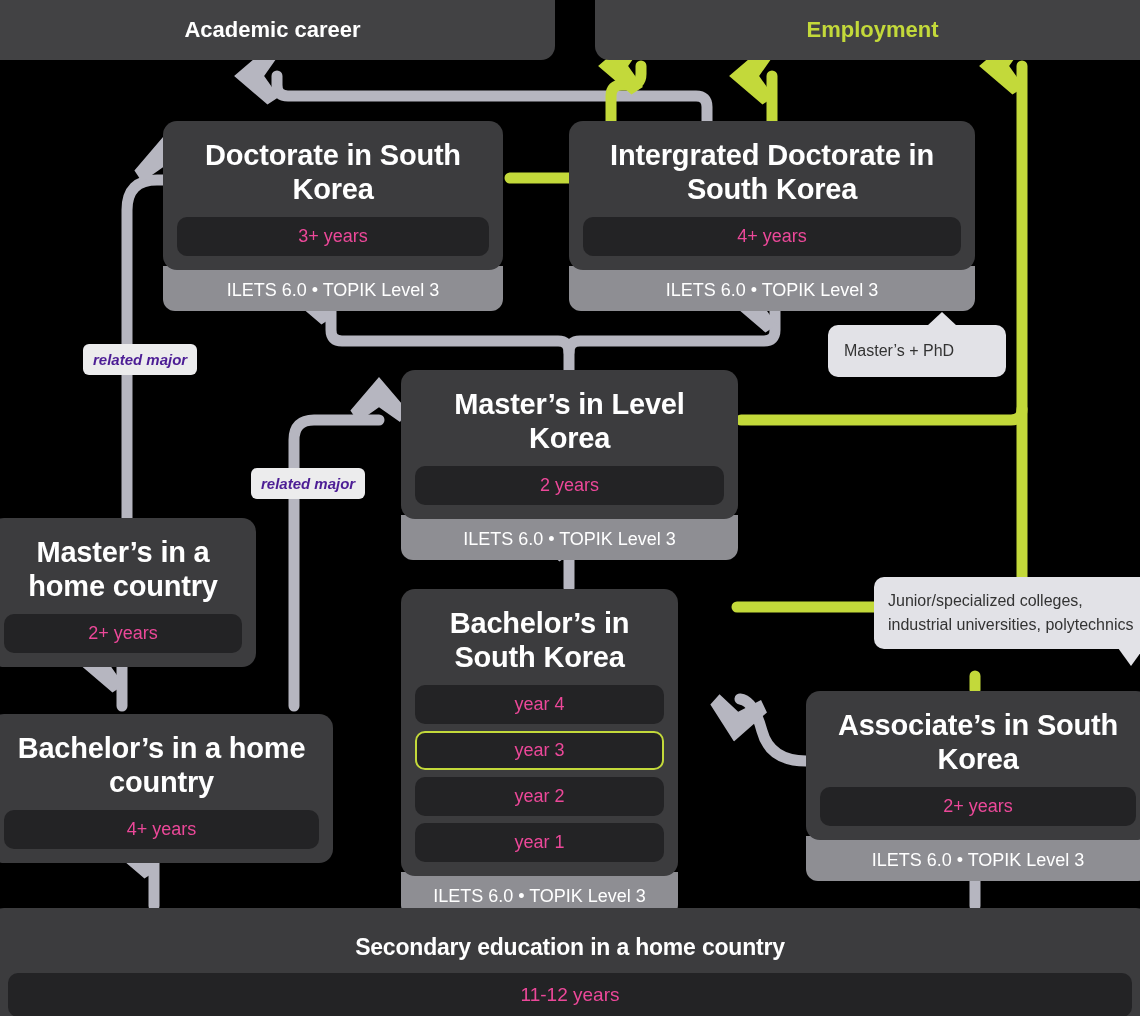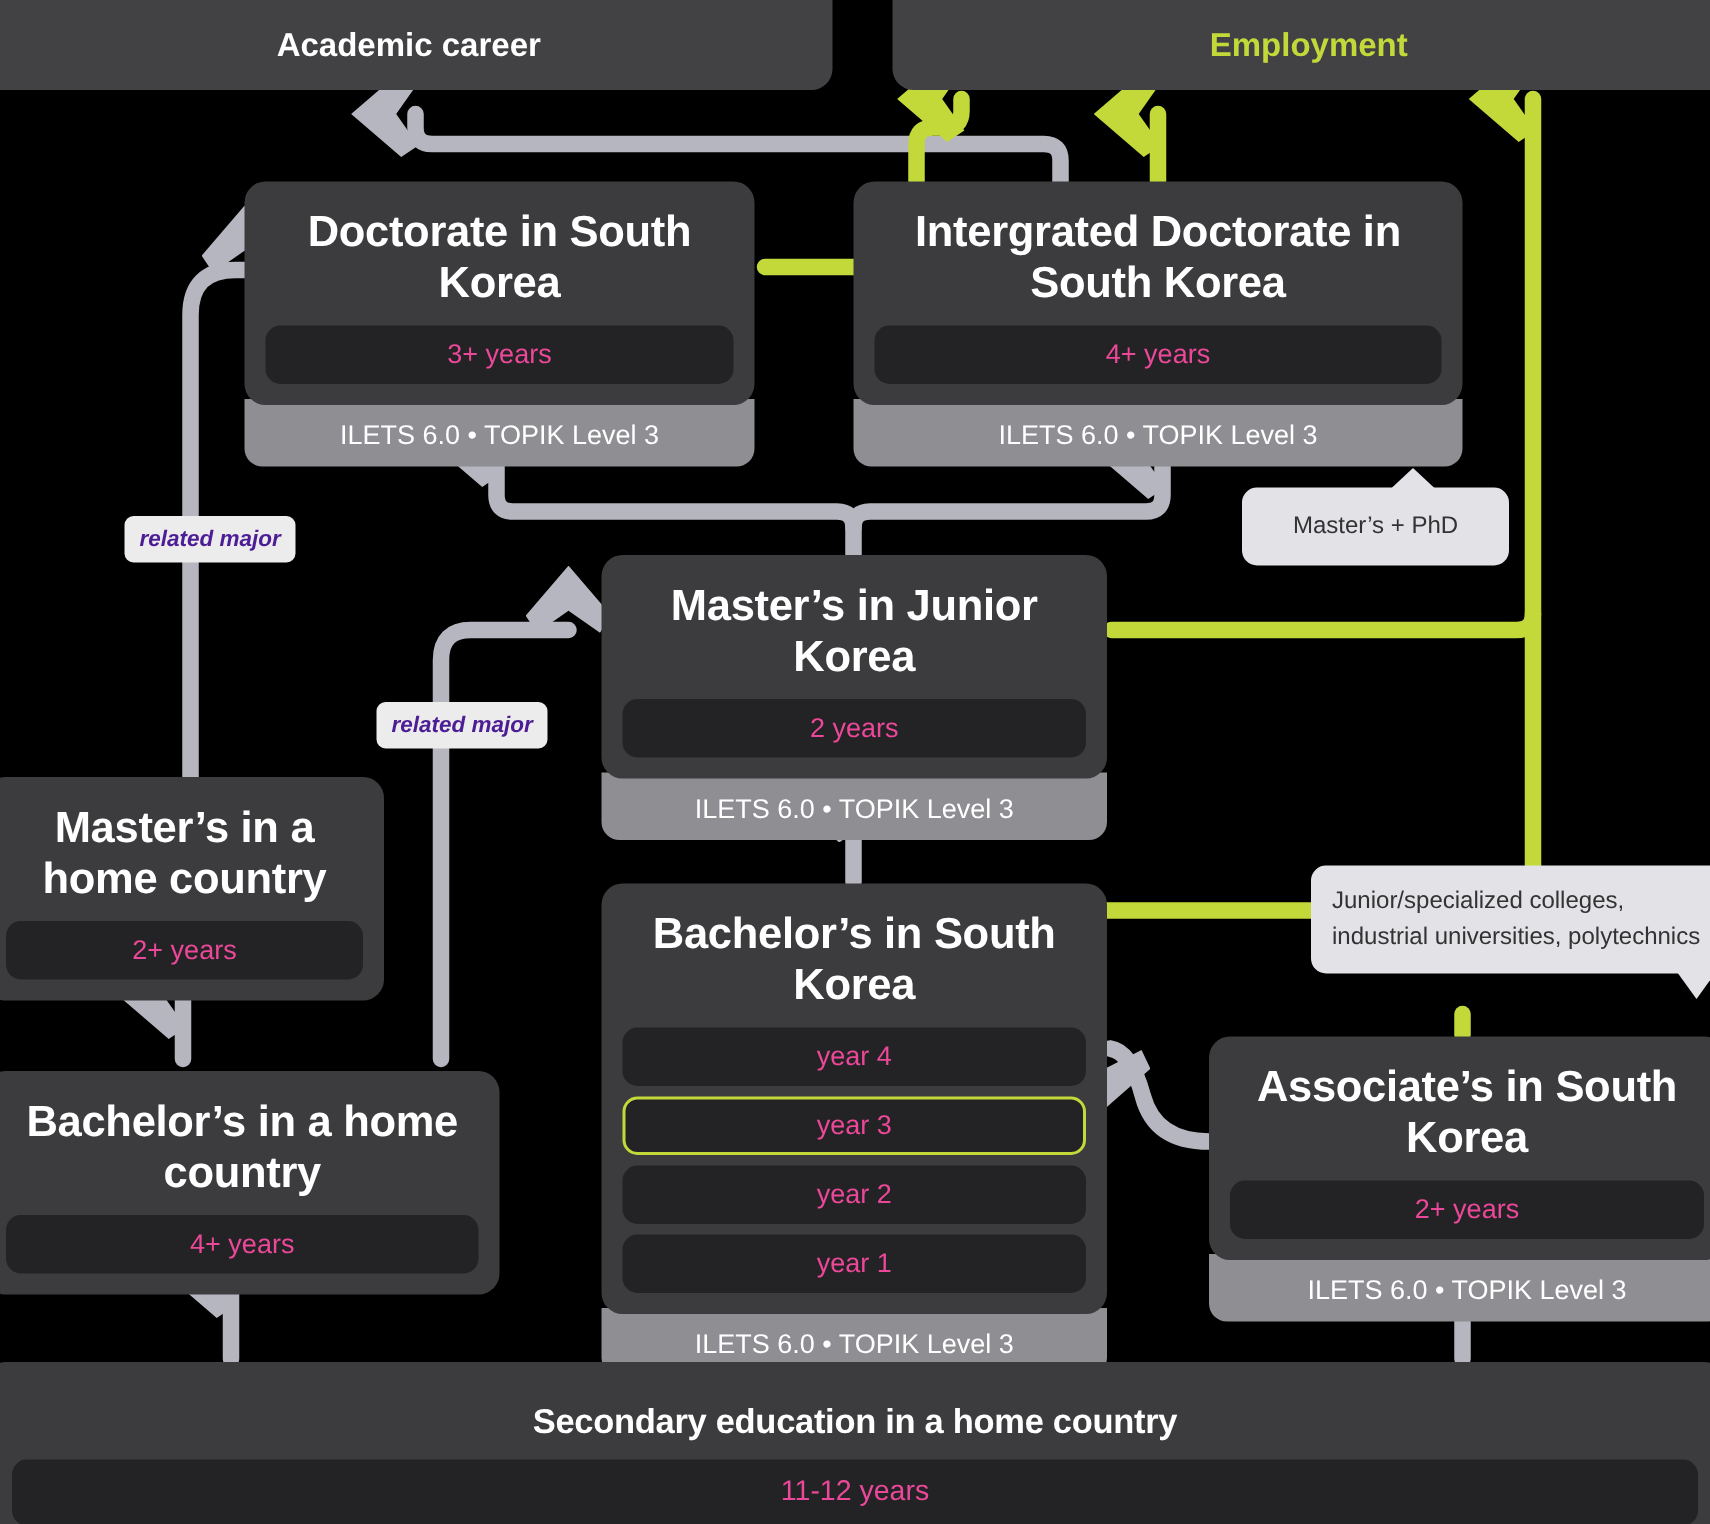--- a/index.html
+++ b/index.html
@@ -139,29 +139,29 @@
   <div class="node" style="left:569px;top:121px;width:406px;">
     <div class="reqwrap">
       <div class="card" style="position:relative;z-index:2;">
         <div class="card-title">Intergrated Doctorate in South Korea</div>
         <div class="chip">4+ years</div>
       </div>
       <div class="req">ILETS 6.0 • TOPIK Level 3</div>
     </div>
   </div>
 
-  <div class="tip" style="left:828px;top:325px;width:146px;padding:14px 16px;text-align:center;">
+  <div class="tip" style="left:828px;top:325px;width:146px;padding:14px 16px;">
     <div class="tail" style="left:99px;top:-13px;border-left:15px solid transparent;border-right:15px solid transparent;border-bottom:14px solid #e2e2e7;"></div>
     <span>Master’s + PhD</span>
   </div>
 
   <div class="node" style="left:401px;top:370px;width:337px;">
     <div class="reqwrap">
       <div class="card" style="position:relative;z-index:2;">
-        <div class="card-title">Master’s in Junior Korea</div>
+        <div class="card-title">Master’s in Level Korea</div>
         <div class="chip">2 years</div>
       </div>
       <div class="req">ILETS 6.0 • TOPIK Level 3</div>
     </div>
   </div>
 
   <div class="tip-sm" style="left:83px;top:344px;">
     <span>related major</span>
   </div>
 
@@ -176,21 +176,21 @@
     </div>
   </div>
 
   <div class="node" style="left:-10px;top:714px;width:343px;">
     <div class="card" style="border-radius:14px;">
       <div class="card-title">Bachelor’s in a home country</div>
       <div class="chip">4+ years</div>
     </div>
   </div>
 
-  <div class="node" style="left:401px;top:589px;width:337px;">
+  <div class="node" style="left:401px;top:589px;width:277px;">
     <div class="reqwrap">
       <div class="card" style="position:relative;z-index:2;">
         <div class="card-title">Bachelor’s in South Korea</div>
         <div class="chip">year 4</div>
         <div class="chip hl">year 3</div>
         <div class="chip">year 2</div>
         <div class="chip">year 1</div>
       </div>
       <div class="req">ILETS 6.0 • TOPIK Level 3</div>
     </div>

